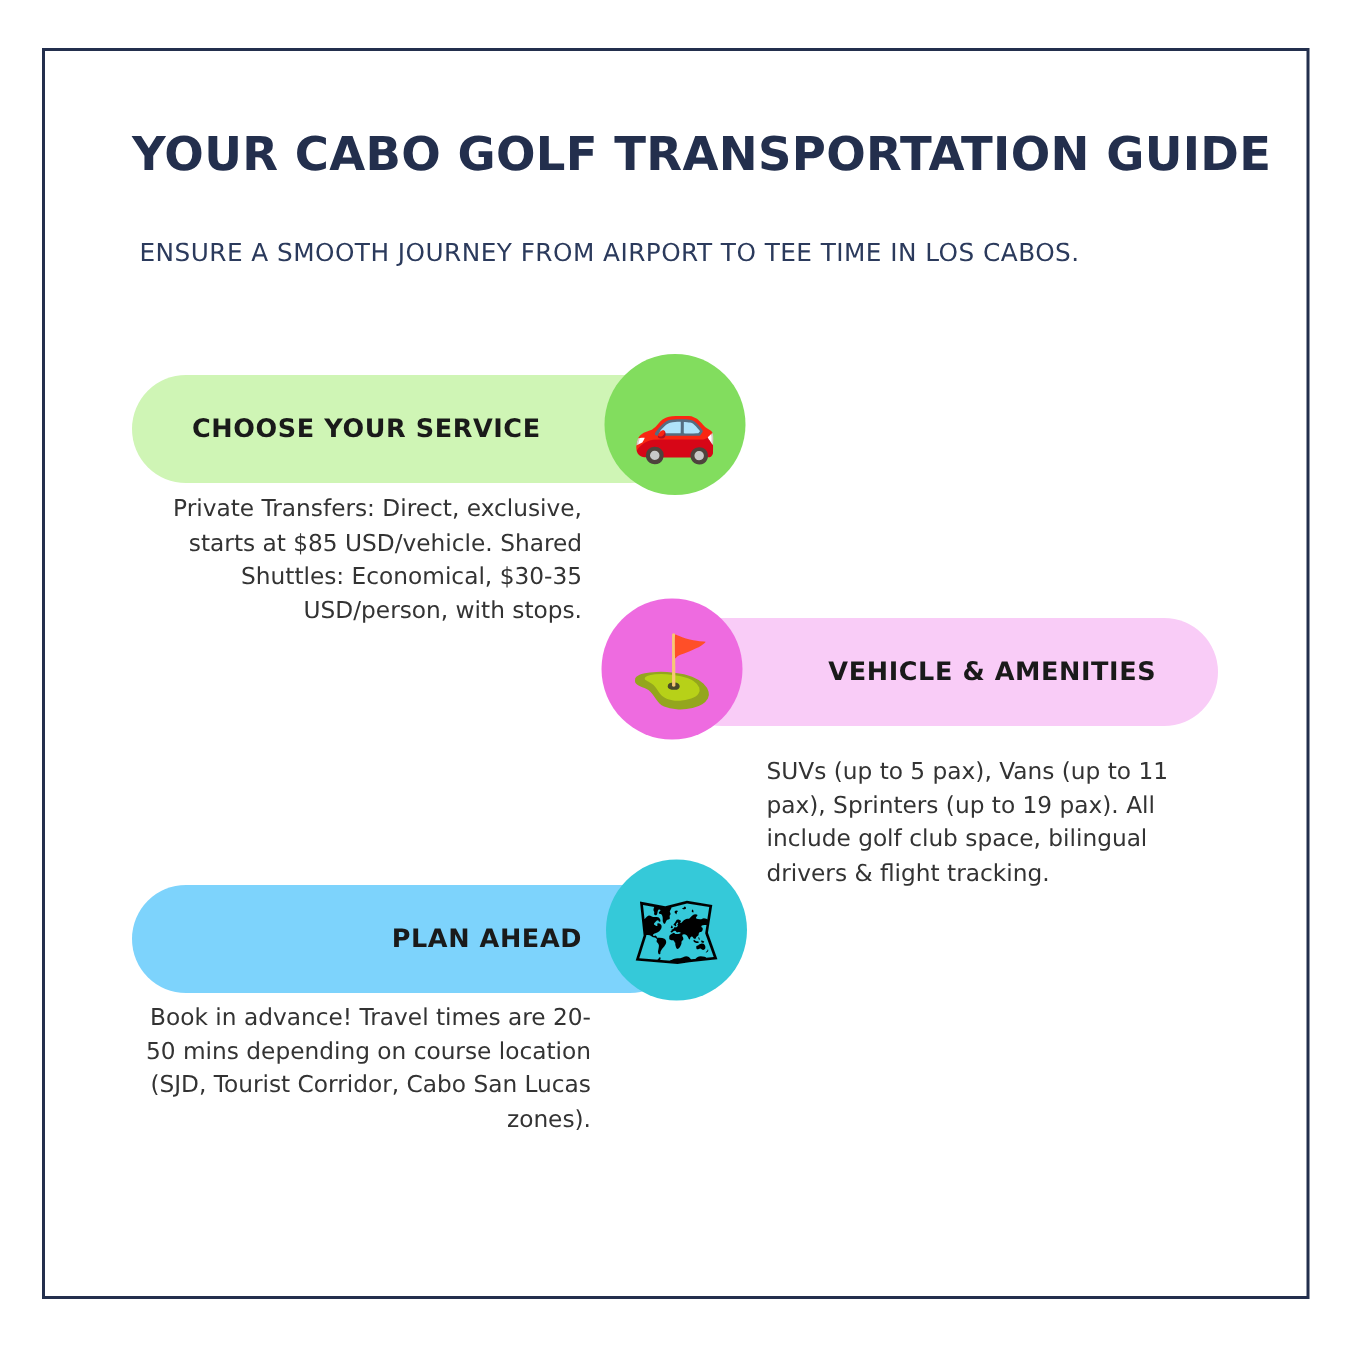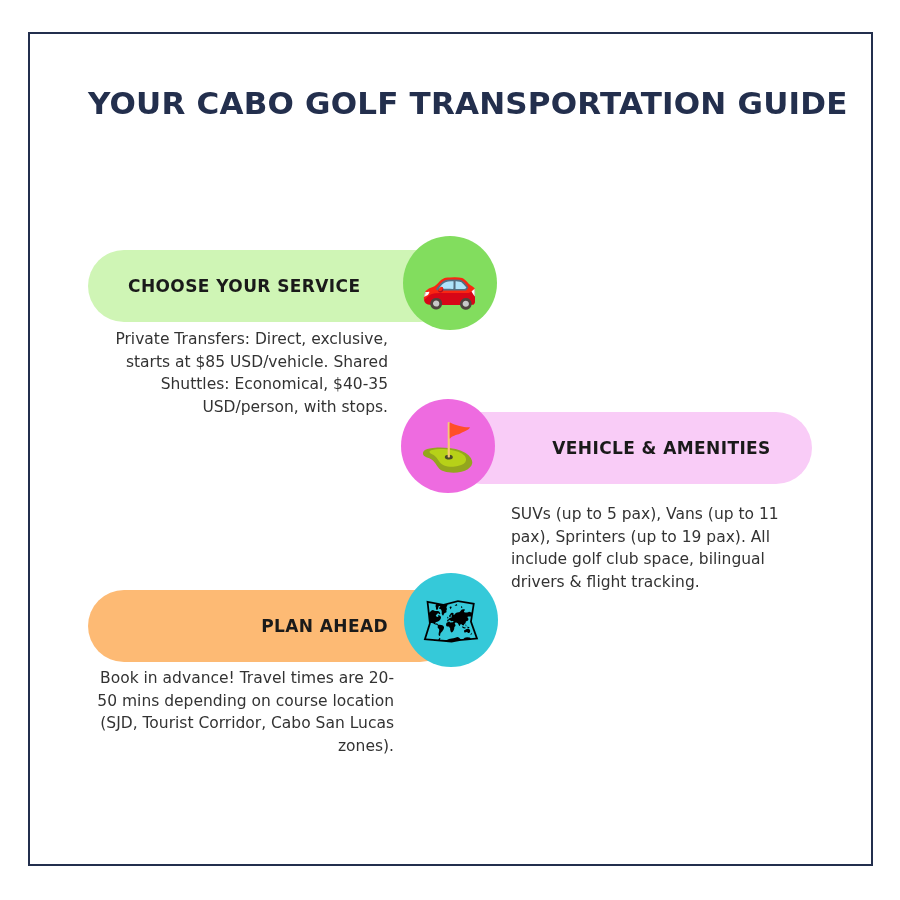--- a/index.html
+++ b/index.html
@@ -135,49 +135,50 @@
     top: 503px;
     width: 310px;
     text-align: left;
   }
 
   
   .pill-3 {
     left: 88px;
     top: 590px;
     width: 368px;
-    background: #fdba74;
+    background: #7dd3fc;
     justify-content: flex-end;
     padding-right: 68px;
   }
   .badge-3 { left: 404px; top: 573px; background: #35C9D9; }
   .text-3 {
     left: 94px;
     top: 667px;
     width: 300px;
     text-align: right;
   }
 </style>
 </head>
 <body>
 
 <div id="infographic">
 
   <div class="frame"></div>
 
   <div class="title">YOUR CABO GOLF TRANSPORTATION GUIDE</div>
 
+  <div class="subtitle">ENSURE A SMOOTH JOURNEY FROM AIRPORT TO TEE TIME IN LOS CABOS.</div>
 
   <div class="pill pill-1">
     <span class="pill-label">CHOOSE YOUR SERVICE</span>
   </div>
   <div class="badge badge-1">
     <span class="glyph">🚗</span>
   </div>
-  <div class="body-text text-1">Private Transfers: Direct, exclusive, starts at $85 USD/vehicle. Shared Shuttles: Economical, $40-35 USD/person, with stops.</div>
+  <div class="body-text text-1">Private Transfers: Direct, exclusive, starts at $85 USD/vehicle. Shared Shuttles: Economical, $30-35 USD/person, with stops.</div>
 
   <div class="pill pill-2">
     <span class="pill-label">VEHICLE &amp; AMENITIES</span>
   </div>
   <div class="badge badge-2">
     <span class="glyph">⛳</span>
   </div>
   <div class="body-text text-2">SUVs (up to 5 pax), Vans (up to 11 pax), Sprinters (up to 19 pax). All include golf club space, bilingual drivers &amp; flight tracking.</div>
 
   <div class="pill pill-3">

